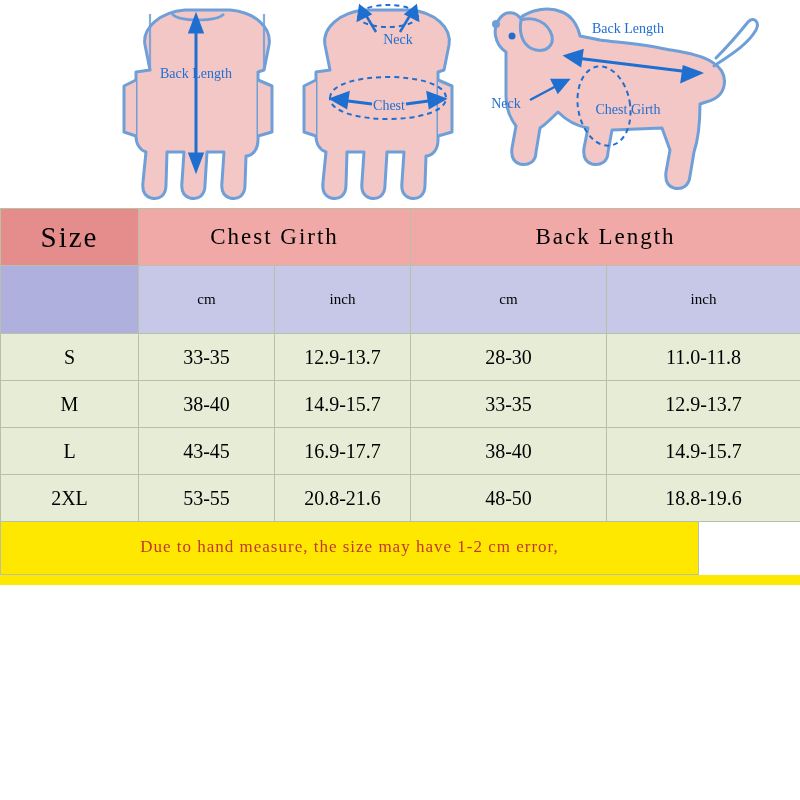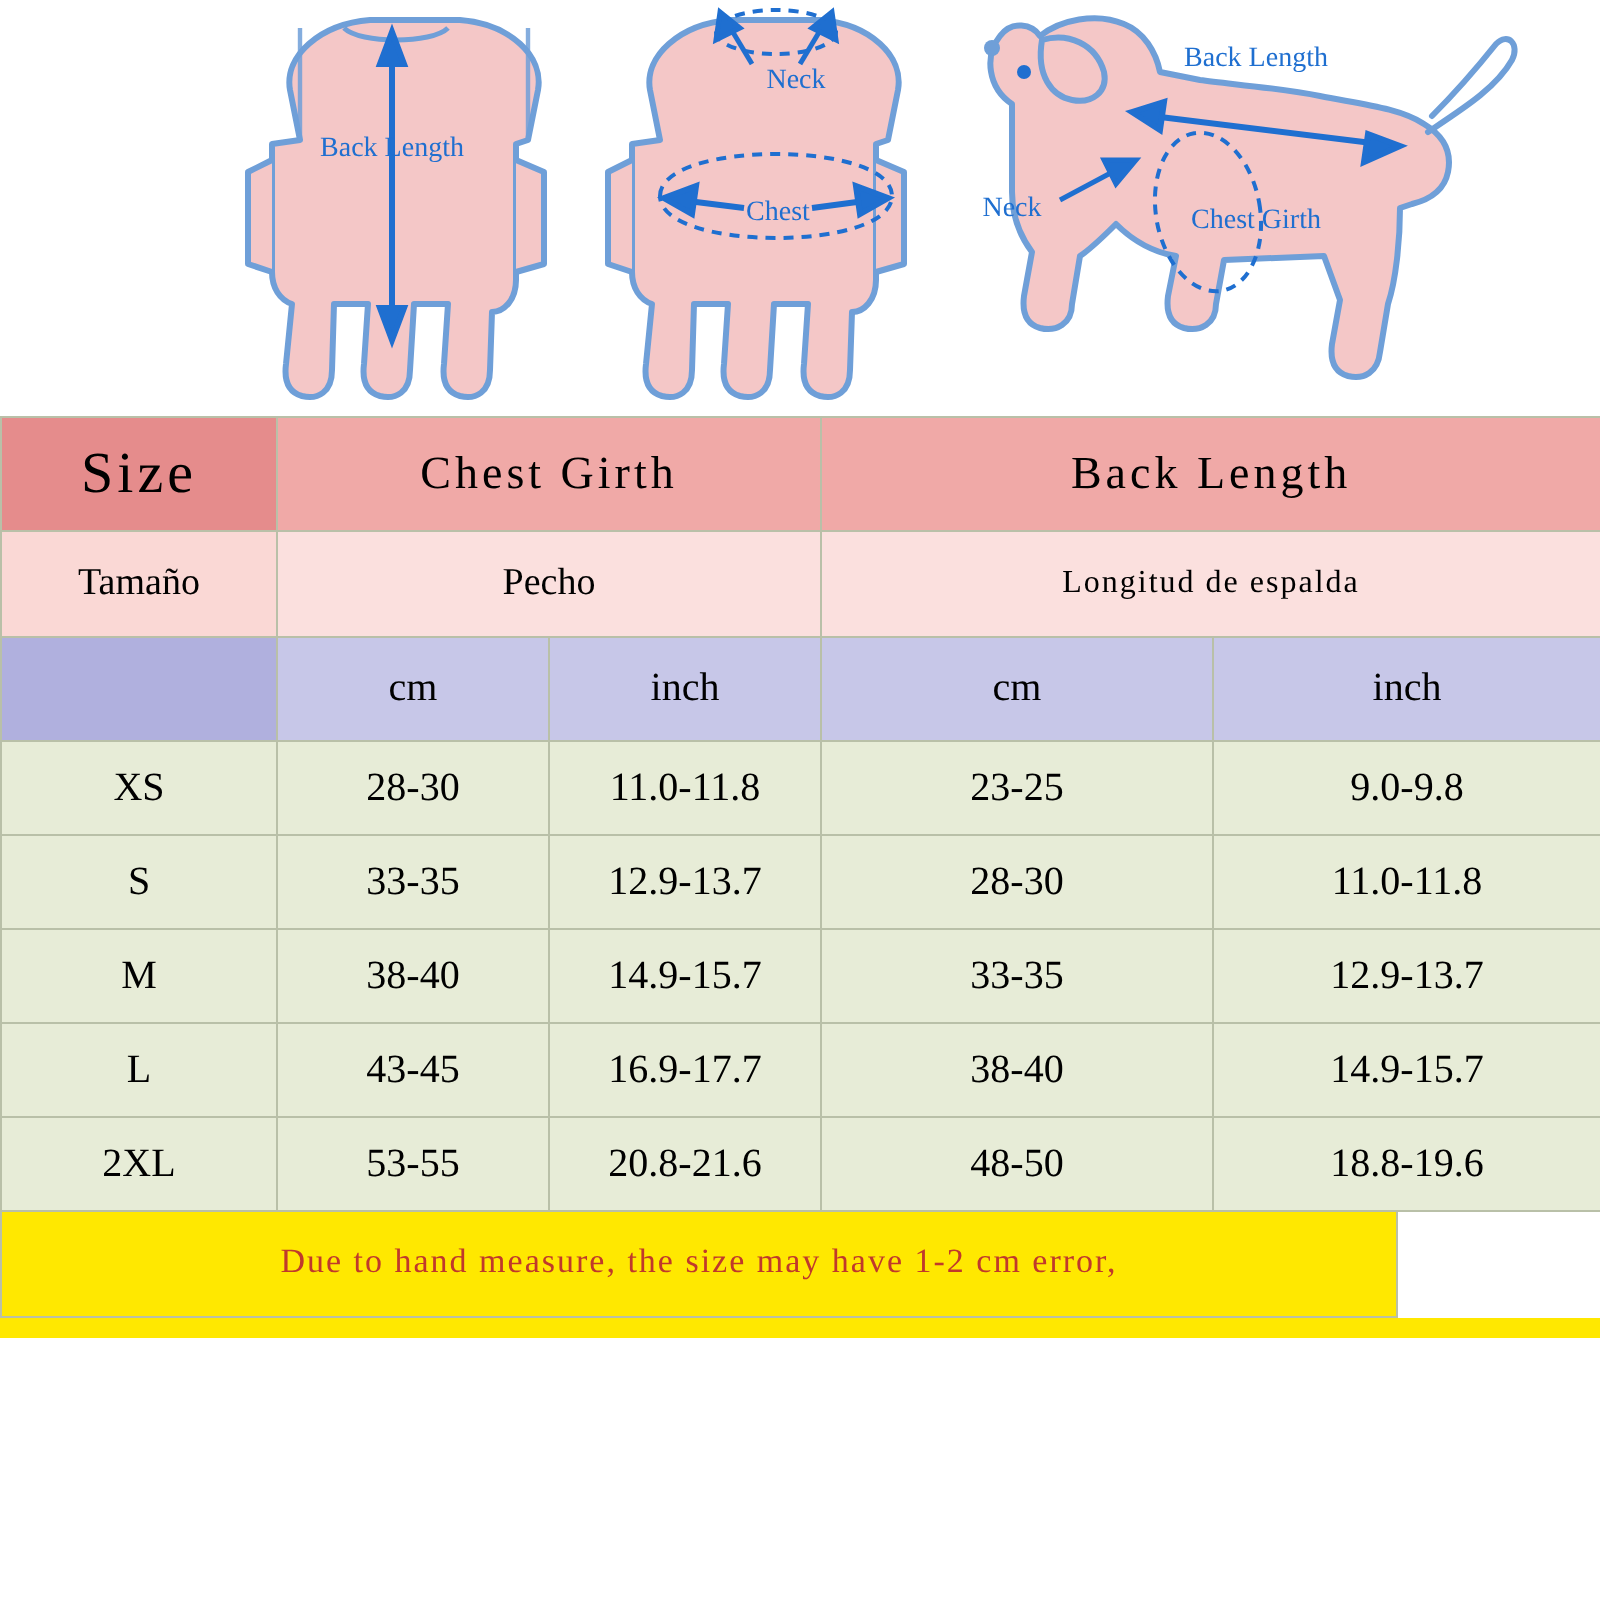--- a/index.html
+++ b/index.html
@@ -43,21 +43,21 @@
   .hdr2 td { height: 52px; }
   .hdr2 .c-size { background: #efb0ae; font-size: 13px; letter-spacing: 3px; }
   .hdr2 .c-chest { background: #f6c3c1; font-size: 16px; letter-spacing: 5px; }
   .hdr2 .c-back  { background: #f6c3c1; font-size: 13px; letter-spacing: 3px; }
 
   .hdr3 td { height: 53px; }
   .hdr3 .c-size { background: #fad8d5; font-size: 19px; }
   .hdr3 .c-chest { background: #fbe0de; font-size: 19px; }
   .hdr3 .c-back  { background: #fbe0de; font-size: 16px; letter-spacing: 1px; }
 
-  .unitrow td { height: 52px; font-size: 20px; }
+  .unitrow td { height: 68px; font-size: 15px; }
   .unitrow .u-blank { background: #b0b0de; }
   .unitrow .u-cell { background: #c7c7e8; }
 
   .datarow td { height: 47px; font-size: 20px; background: #e7ecd7; }
   .datarow td.lbl { background: #e7ecd7; }
 
   
   .notice {
     width: 699px;
     background: #ffe800;
@@ -184,41 +184,29 @@
         <col style="width:136px">
         <col style="width:196px">
         <col style="width:194px">
     </colgroup>
     <tbody>
       <tr class="hdr1">
         <td class="c-size">Size</td>
         <td class="c-chest" colspan="2">Chest Girth</td>
         <td class="c-back" colspan="2">Back Length</td>
       </tr>
-      <tr class="hdr3">
-        <td class="c-size">Tamaño</td>
-        <td class="c-chest" colspan="2">Pecho</td>
-        <td class="c-back" colspan="2">Longitud de espalda</td>
-      </tr>
       <tr class="unitrow">
         <td class="u-blank"></td>
         <td class="u-cell">cm</td>
         <td class="u-cell">inch</td>
         <td class="u-cell">cm</td>
         <td class="u-cell">inch</td>
       </tr>
 
       <tr class="datarow">
-        <td class="lbl">XS</td>
-        <td>28-30</td>
-        <td>11.0-11.8</td>
-        <td>23-25</td>
-        <td>9.0-9.8</td>
-      </tr>
-      <tr class="datarow">
         <td class="lbl">S</td>
         <td>33-35</td>
         <td>12.9-13.7</td>
         <td>28-30</td>
         <td>11.0-11.8</td>
       </tr>
       <tr class="datarow">
         <td class="lbl">M</td>
         <td>38-40</td>
         <td>14.9-15.7</td>

